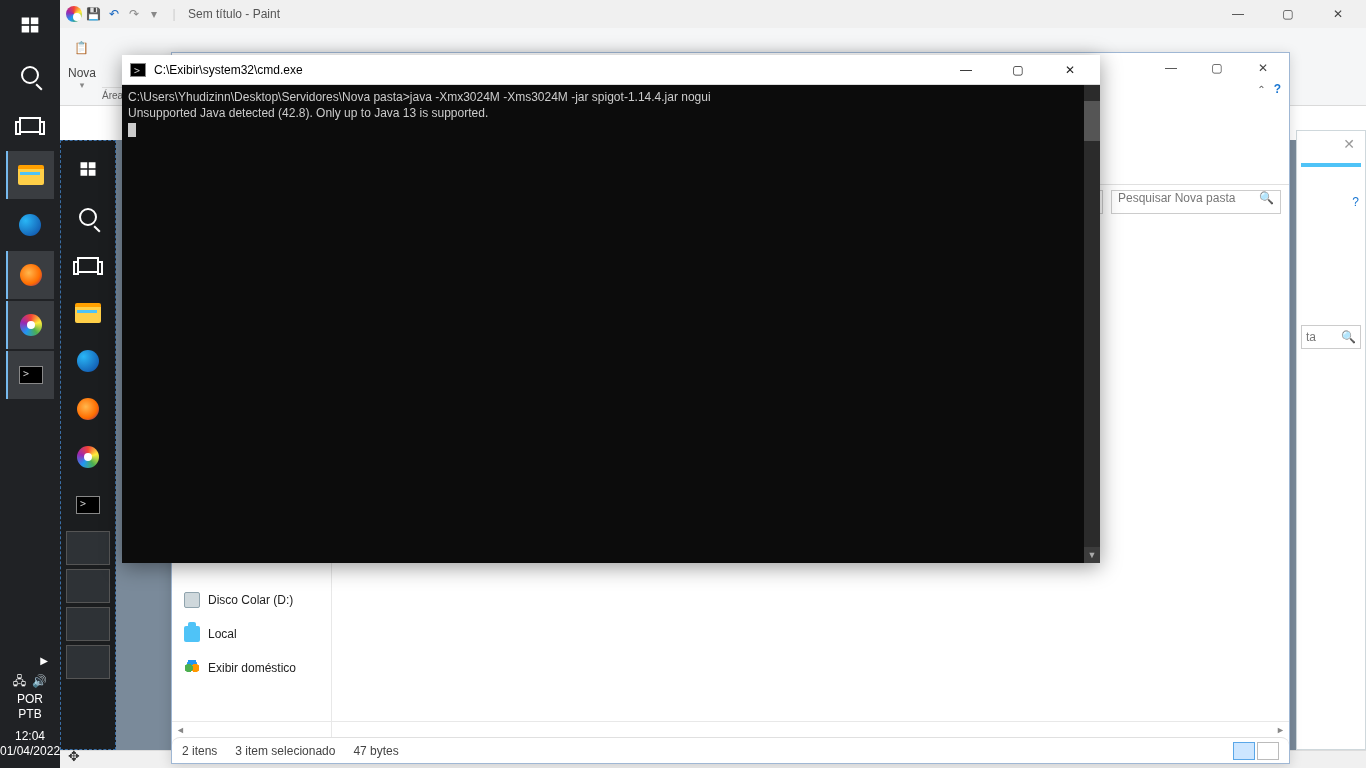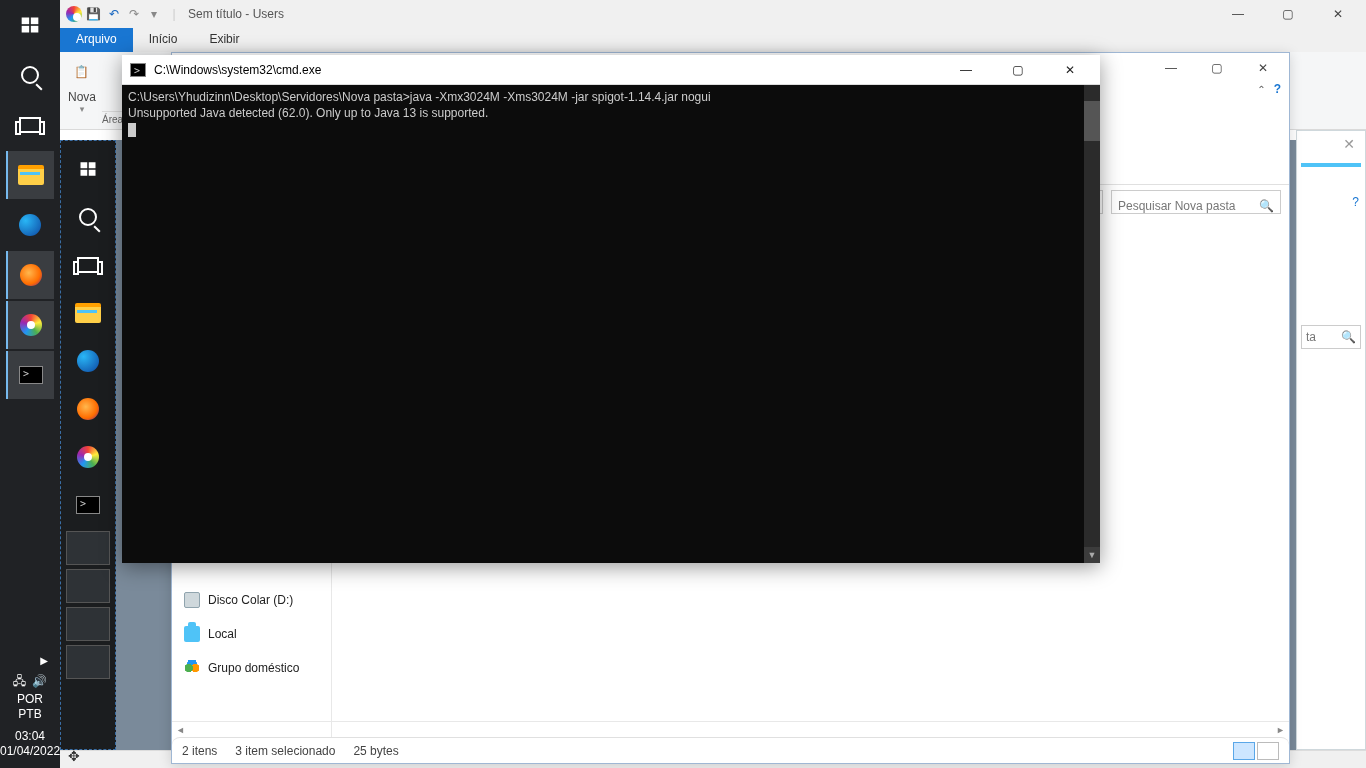--- a/index.html
+++ b/index.html
@@ -70,21 +70,21 @@
 .explorer-win {
   position:absolute; left:171px; top:52px; width:1119px; height:712px;
   background:#fff; border:1px solid #9fb7d4; z-index:5;
   box-shadow:0 2px 12px rgba(0,0,0,.15);
 }
 .explorer-header { height:30px; display:flex; align-items:center; justify-content:flex-end; gap:2px; padding-right:4px; }
 .explorer-header .winbtn { width:44px; height:28px; display:flex; align-items:center; justify-content:center; color:#444; }
 .explorer-ribbon { height:90px; border-bottom:1px solid #e0e0e0; }
 .explorer-addr { height:34px; display:flex; align-items:center; padding:4px 8px; gap:8px; }
 .explorer-addr .path { flex:1; height:24px; border:1px solid #ccc; }
-.explorer-addr .search { width:170px; height:24px; border:1px solid #ccc; display:flex; align-items:flex-end; padding:0 6px; color:#777; gap:6px; }
+.explorer-addr .search { width:170px; height:24px; border:1px solid #ccc; display:flex; align-items:flex-start; padding:0 6px; color:#777; gap:6px; }
 .explorer-addr .search .mag { margin-left:auto; color:#555; }
 .explorer-body { position:absolute; left:0; top:158px; right:0; bottom:26px; display:flex; }
 .explorer-nav { width:160px; border-right:1px solid #e8e8e8; padding:6px 4px; }
 .explorer-nav .item { display:flex; align-items:center; gap:8px; padding:5px 8px; color:#222; }
 .explorer-nav .item .ic-sm { width:16px; height:16px; }
 .explorer-main { flex:1; }
 .explorer-status { position:absolute; left:0; bottom:0; right:0; height:26px; border-top:1px solid #e0e0e0; display:flex; align-items:center; padding:0 10px; gap:18px; color:#444; font-size:12px;border-radius:8px; }
 .explorer-status .views { margin-left:auto; display:flex; gap:2px; }
 .explorer-status .views .v { width:22px; height:18px; border:1px solid #bbb; }
 .explorer-status .views .v.active { background:#cde6ff; border-color:#5aa7e8; }
@@ -168,47 +168,42 @@
   <div class="tb-sys">
     <div class="row">
       <span>🖧</span>
       <span>🔊</span>
     </div>
     <div>
       <div>POR</div>
       <div>PTB</div>
     </div>
     <div style="height:6px"></div>
-    <div>03:04</div>
+    <div>12:04</div>
     <div>01/04/2022</div>
   </div>
 </div>
 
 <div class="paint-win">
   <div class="paint-title">
     <div class="qat">
       <span>
           <span class="ic-paint" style="width:16px;height:16px"></span>
         </span>
       <span style="color:#1565c0">💾</span>
       <span style="color:#1565c0">↶</span>
       <span style="color:#888">↷</span>
       <span style="color:#888">▾</span>
       <span style="color:#ccc">|</span>
     </div>
-    <span>Sem título - Users</span>
+    <span>Sem título - Paint</span>
     <div class="spacer"></div>
     <div class="winbtn">—</div>
     <div class="winbtn">▢</div>
     <div class="winbtn">✕</div>
-  </div>
-  <div class="paint-tabs">
-    <div class="tab file">Arquivo</div>
-    <div class="tab">Início</div>
-    <div class="tab">Exibir</div>
   </div>
   <div class="paint-ribbon">
     <div class="grp">
       <div class="big">📋</div>
       <div>Nova</div>
       <div style="font-size:9px;color:#888">▾</div>
     </div>
     <div style="align-self:flex-end;font-size:10px;color:#666;border-top:1px solid #ddd;padding-top:2px;margin-left:-4px">Área de Transferência</div>
   </div>
   <div class="paint-canvas"></div>
@@ -291,51 +286,51 @@
         <span>Disco Colar (D:)</span>
       </div>
       <div style="height:8px"></div>
       <div class="item">
         <span class="ic-sm ic-net"></span>
         <span>Local</span>
       </div>
       <div style="height:8px"></div>
       <div class="item">
         <span class="ic-sm ic-home"></span>
-        <span>Grupo doméstico</span>
+        <span>Exibir doméstico</span>
       </div>
     </div>
     <div class="explorer-main"></div>
   </div>
   <div style="position:absolute;left:0;right:0;bottom:26px;height:16px;border-top:1px solid #e8e8e8;display:flex;align-items:center;justify-content:space-between;padding:0 4px">
     <span style="color:#888;font-size:9px">◄</span>
     <span style="color:#888;font-size:9px">►</span>
   </div>
   <div class="explorer-status">
     <span>2 itens</span>
     <span>3 item selecionado</span>
-    <span>25 bytes</span>
+    <span>47 bytes</span>
     <div class="views">
       <div class="v active"></div>
       <div class="v"></div>
     </div>
   </div>
 </div>
 
 <div class="cmd-win">
   <div class="cmd-title">
     <span class="ic-cmd"></span>
-    <span>C:\Windows\system32\cmd.exe</span>
+    <span>C:\Exibir\system32\cmd.exe</span>
     <div class="spacer"></div>
     <div class="winbtn">—</div>
     <div class="winbtn">▢</div>
     <div class="winbtn close">✕</div>
   </div>
   <div class="cmd-body"><span>C:\Users\Yhudizinn\Desktop\Servidores\Nova pasta&gt;java -Xmx3024M -Xms3024M -jar spigot-1.14.4.jar nogui</span>
-<span>Unsupported Java detected (62.0). Only up to Java 13 is supported.</span>
+<span>Unsupported Java detected (42.8). Only up to Java 13 is supported.</span>
 <span class="cursor"></span>
     <div class="cmd-scroll">
       <div class="up">▲</div>
       <div class="thumb"></div>
       <div class="dn">▼</div>
     </div>
   </div>
 </div>
 
 </body></html>

